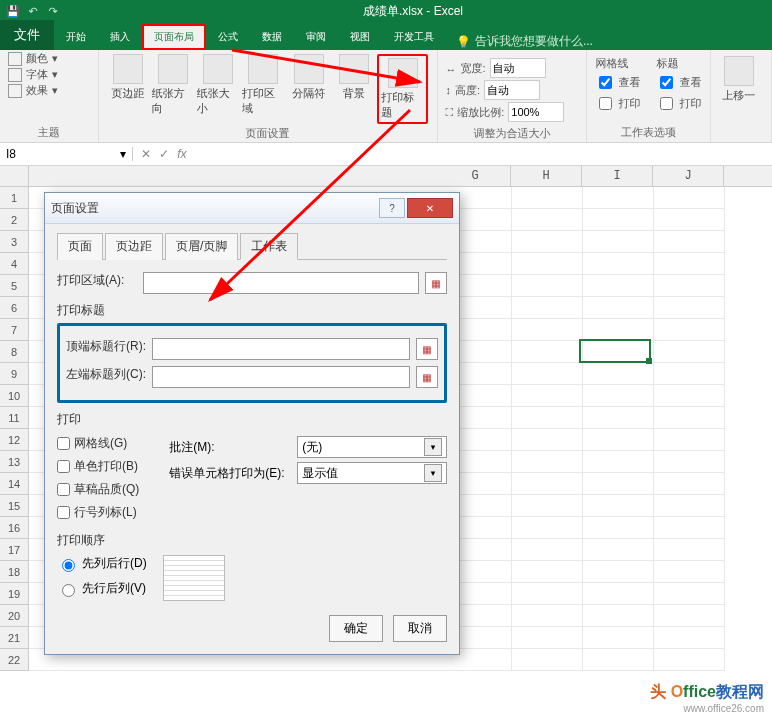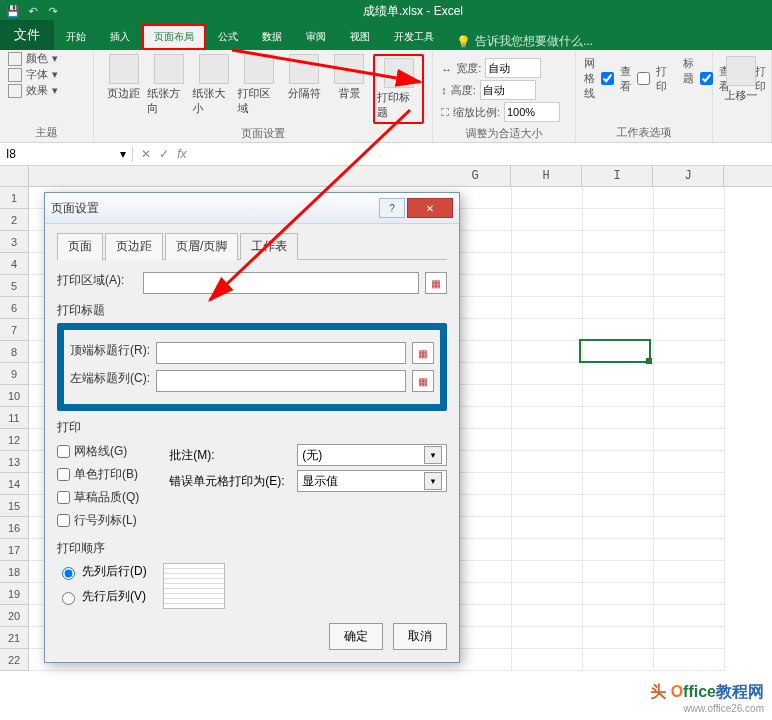--- a/index.html
+++ b/index.html
@@ -20,21 +20,21 @@
 .theme-icon{width:12px;height:12px;border:1px solid #999;display:inline-block}
 .page-setup{display:flex;align-items:flex-start;gap:2px;padding-top:4px}
 .big-btn{display:flex;flex-direction:column;align-items:center;width:44px;gap:2px;color:#444;font-size:11px;cursor:pointer}
 .big-btn .ico{width:28px;height:28px;background:#e8e8e8;border:1px solid #ccc}
 .big-btn.highlight{border:2px solid red;padding:2px;border-radius:2px}
 .fit-group{width:150px;padding-top:6px}
 .fit-row{display:flex;align-items:center;gap:4px;font-size:11px;color:#555;margin:2px 0}
 .fit-row input{width:50px;height:16px;font-size:11px;border:1px solid #ccc}
 .sheet-opts{width:120px;padding-top:6px}
 .so-col{display:flex;gap:16px}
-.so-sub{display:flex;gap:2px;font-size:11px;color:#555}
+.so-sub{display:flex;flex-direction:column;gap:2px;font-size:11px;color:#555}
 .so-sub label{display:flex;align-items:center;gap:3px}
 .arrange{width:50px;padding-top:6px}
 .fbar{height:22px;border-bottom:1px solid #d4d4d4;display:flex;align-items:center;background:#fff}
 .name-box{width:120px;border-right:1px solid #ccc;padding:0 6px;font-size:12px;display:flex;align-items:center;justify-content:space-between}
 .fx-area{display:flex;align-items:center;gap:8px;padding:0 8px;color:#888}
 .fx-area .fx{font-style:italic}
 .grid{position:relative;background:#fff}
 .col-headers{display:flex;height:20px;border-bottom:1px solid #ccc;background:#f0f0f0;margin-left:28px}
 .col-h{width:70px;text-align:center;border-right:1px solid #ccc;color:#555;font-family:"Courier New",monospace;font-size:12px;line-height:20px}
 .corner{position:absolute;left:0;top:0;width:28px;height:20px;background:#f0f0f0;border-right:1px solid #ccc;border-bottom:1px solid #ccc}
@@ -53,21 +53,21 @@
 .dlg-close{background:#d04b3e;color:#fff;width:44px;border:1px solid #a33}
 .dlg-body{padding:8px 12px 12px}
 .dlg-tabs{display:flex;border-bottom:1px solid #bbb;margin-bottom:12px}
 .dlg-tab{padding:4px 10px;border:1px solid #bbb;border-bottom:none;background:#f7f7f7;margin-right:2px;font-size:12px;color:#333;position:relative;top:1px}
 .dlg-tab.active{background:#f0f0f0;border-bottom:1px solid #f0f0f0}
 .field-row{display:flex;align-items:flex-start;gap:6px;margin:6px 0;font-size:12px;color:#333}
 .field-row .lbl{width:80px}
 .field-row input[type=text]{flex:1;height:20px;border:1px solid #999;padding:0 4px;font-size:12px}
 .picker{width:20px;height:20px;border:1px solid #999;background:#fff;display:inline-flex;align-items:center;justify-content:center;font-size:10px;color:#b33}
 .section-label{font-size:12px;color:#333;margin:8px 0 4px}
-.red-box{border:7px solid #0369a1;padding:6px;border-radius:2px;margin:4px 0}
+.red-box{border:3px solid #0369a1;padding:6px;border-radius:2px;margin:4px 0}
 .chk-row{display:flex;align-items:center;gap:4px;font-size:12px;color:#333;margin:3px 0}
 .chk-row input{margin:0}
 .combo-row{display:flex;align-items:center;gap:8px;font-size:12px;margin:4px 0}
 .combo-row .clbl{width:120px}
 .combo{flex:1;height:20px;border:1px solid #999;display:flex;align-items:center;justify-content:space-between;padding:0 4px;background:#fff}
 .combo .arrow{width:16px;height:16px;border:1px solid #999;background:#eee;text-align:center;font-size:9px;line-height:16px}
 .order-row{display:flex;gap:16px;margin-top:6px}
 .radios{display:flex;flex-direction:column;gap:8px;font-size:12px}
 .radios label{display:flex;align-items:center;gap:4px}
 .order-pic{width:60px;height:44px;border:1px solid #bbb;background:repeating-linear-gradient(#fff,#fff 4px,#ddd 4px,#ddd 5px)}

